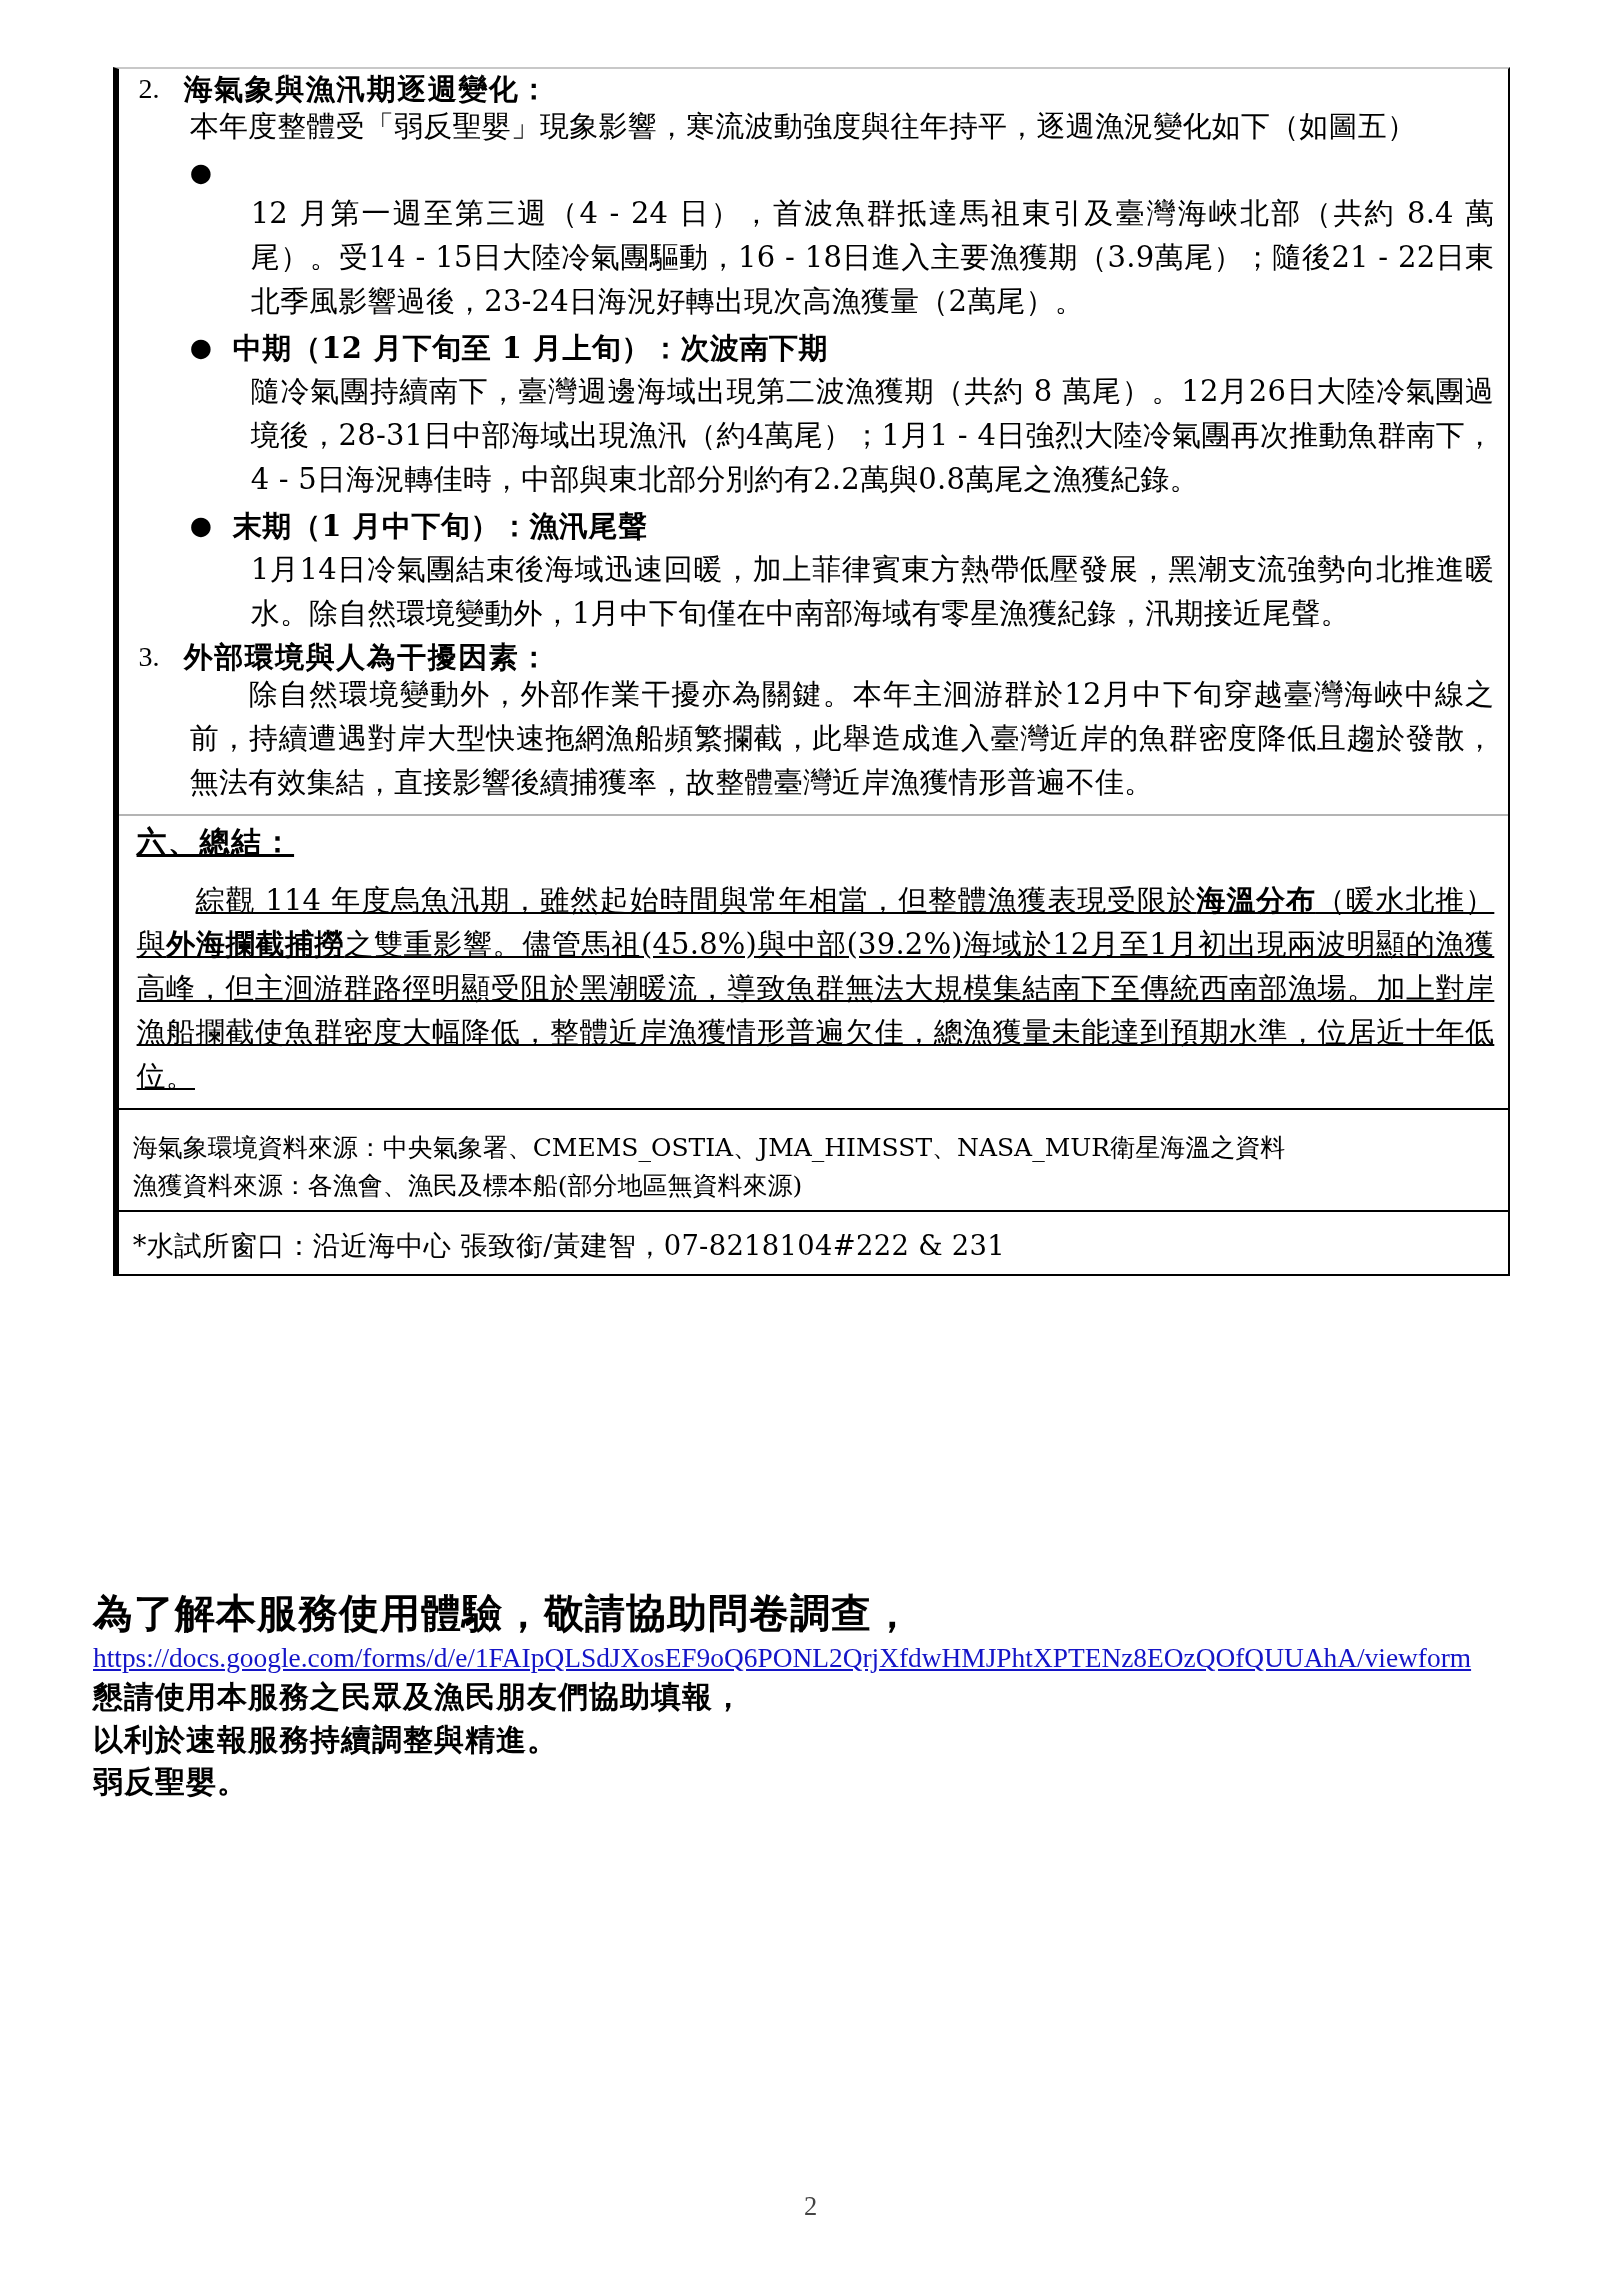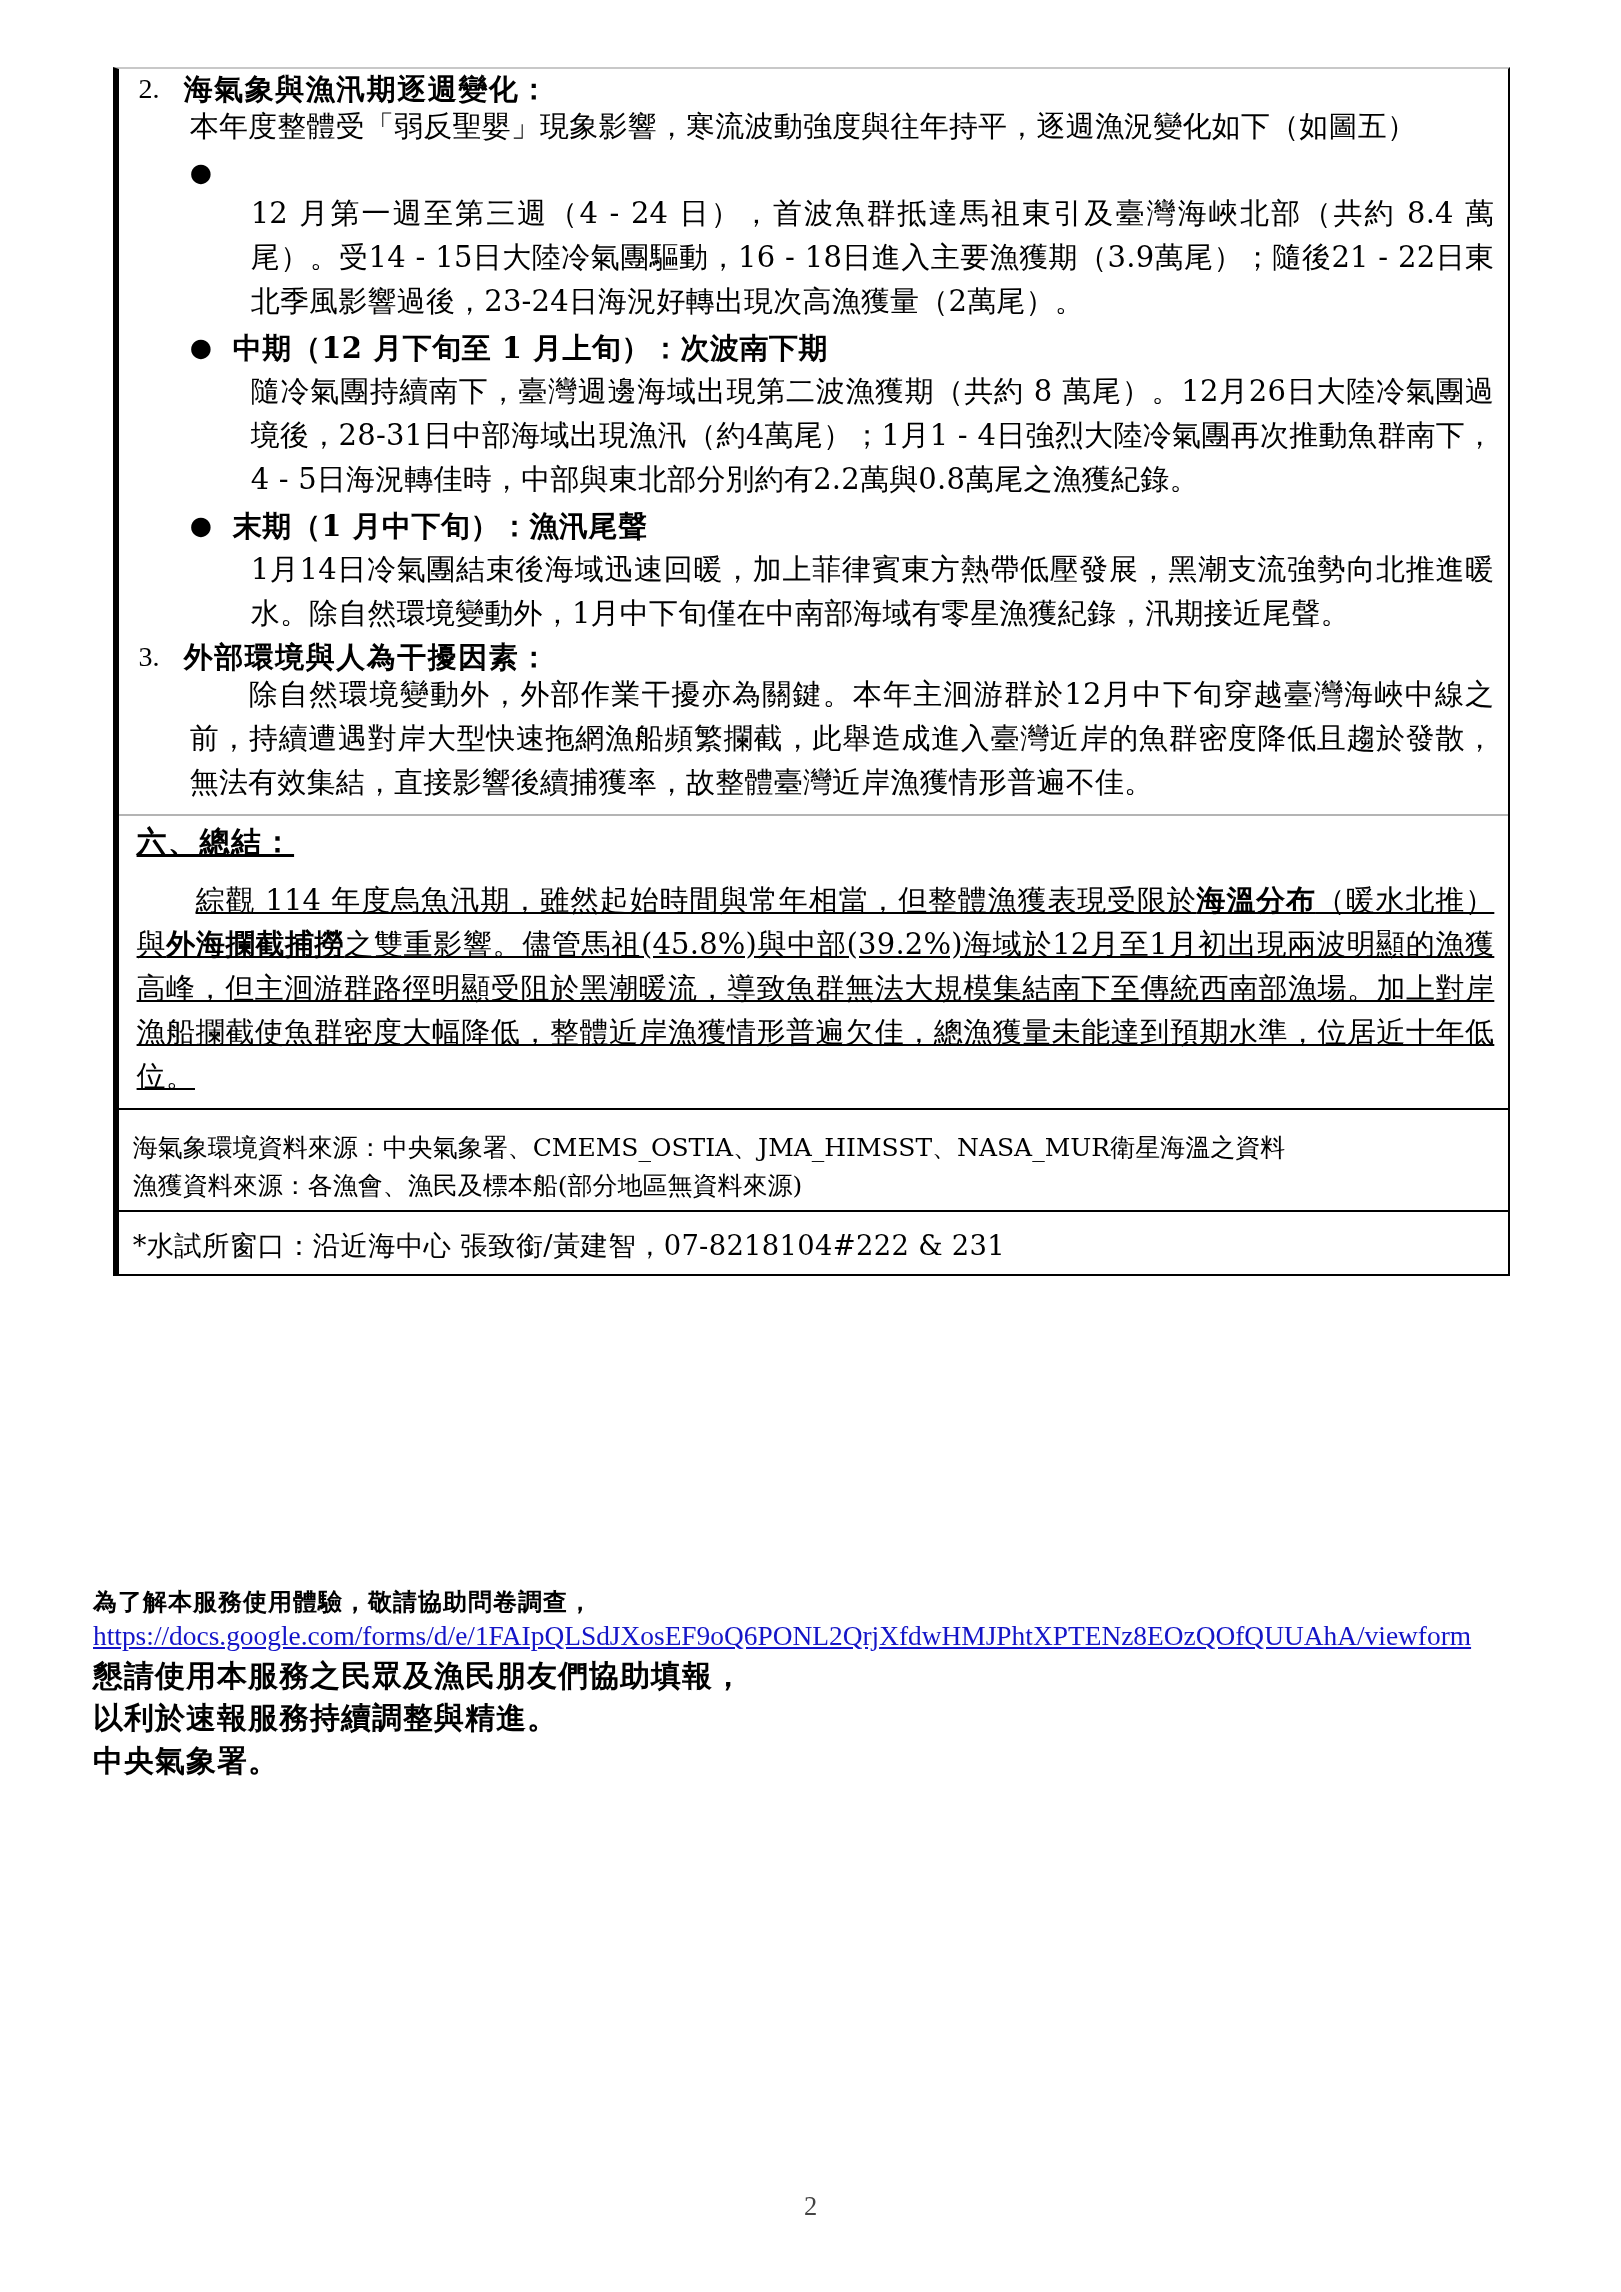--- a/index.html
+++ b/index.html
@@ -119,21 +119,21 @@
 
   
   .survey {
     position: absolute;
     left: 93px;
     top: 1586px;
     width: 1441px;
   }
   .survey-head {
     font-weight: bold;
-    font-size: 24px;
+    font-size: 40px;
     line-height: 1.35;
     letter-spacing: 1px;
   }
   .survey-url {
     color: #1414c8;
     text-decoration: underline;
     font-size: 27.4px;
     line-height: 1.32;
     font-family: "Liberation Serif", serif;
     word-break: break-all;
@@ -215,19 +215,19 @@
       <div class="contact-line">*水試所窗口：沿近海中心  張致銜/黃建智，07-8218104#222 &amp; 231</div>
     </div>
 
   </div>
 
   <div class="survey">
     <div class="survey-head">為了解本服務使用體驗，敬請協助問卷調查，</div>
     <a class="survey-url" href="#">https://docs.google.com/forms/d/e/1FAIpQLSdJXosEF9oQ6PONL2QrjXfdwHMJPhtXPTENz8EOzQOfQUUAhA/viewform</a>
     <div class="survey-line">懇請使用本服務之民眾及漁民朋友們協助填報，</div>
     <div class="survey-line">以利於速報服務持續調整與精進。</div>
-    <div class="survey-line">中央氣象署。</div>
+    <div class="survey-line">弱反聖嬰。</div>
   </div>
 
   <div class="page-num">2</div>
 
 </div>
 
 
 </body></html>

